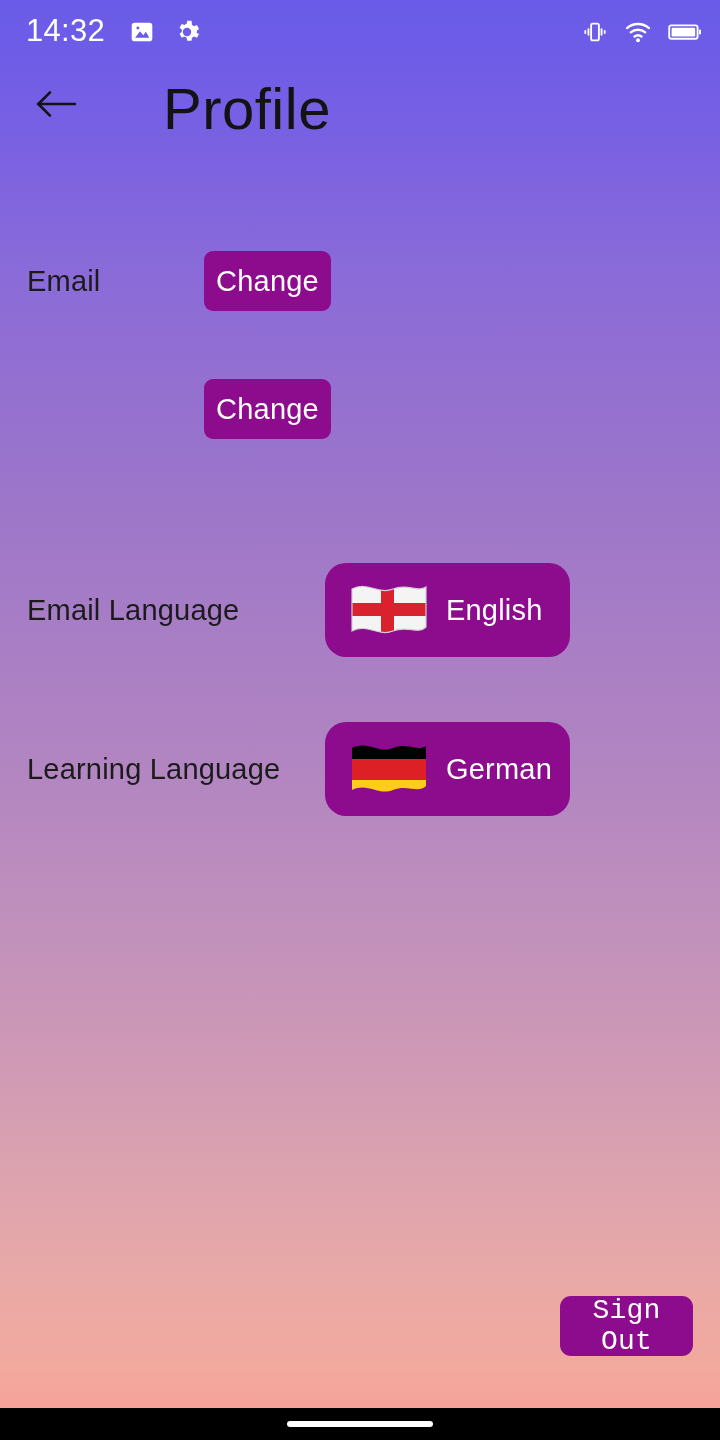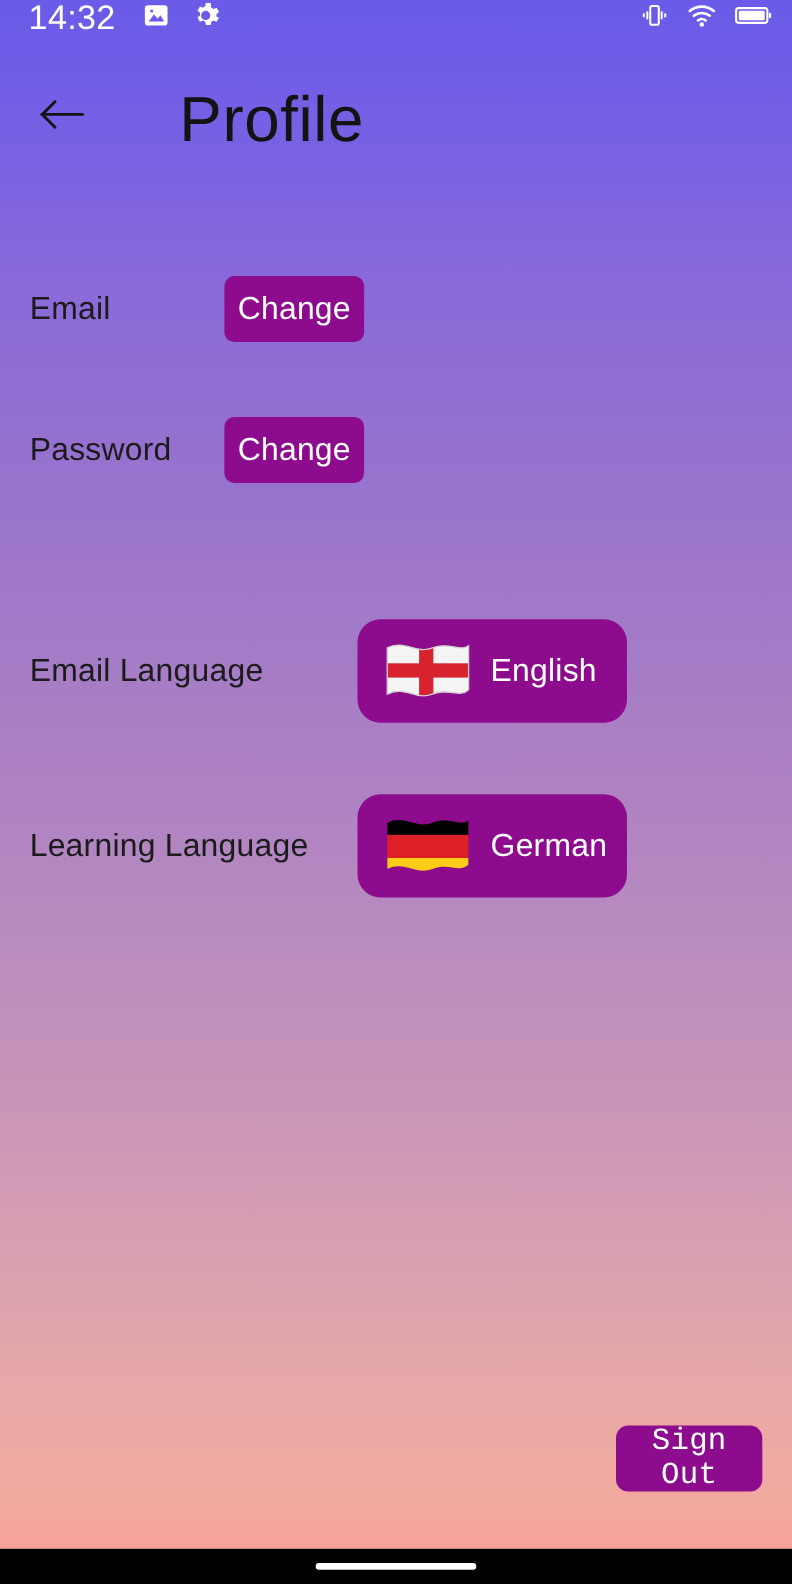--- a/index.html
+++ b/index.html
@@ -34,21 +34,21 @@
     overflow: hidden;
   }
 
   
   #status-bar {
     position: absolute;
     top: 0; left: 0;
     width: 720px;
     height: 46px;
     display: flex;
-    align-items: flex-start;
+    align-items: flex-end;
     padding: 0 18px 0 26px;
   }
   #status-time {
     color: #ffffff;
     font-size: 31px;
     font-weight: 400;
     letter-spacing: 0.3px;
     line-height: 1;
   }
   .status-left-icons {
@@ -258,21 +258,20 @@
     </div>
     <div id="page-title">Profile</div>
   </div>
 
   <div class="row" id="row-email">
     <span class="row-label">Email</span>
     <button class="change-button">Change</button>
   </div>
 
   <div class="row" id="row-password">
-    <span class="row-label">Password</span>
     <button class="change-button">Change</button>
   </div>
 
   <div class="row" id="row-your-lang">
     <span class="row-label">Email Language</span>
     <button class="lang-button">
       <svg class="flag-wrap" viewBox="0 0 82 62">
         <defs>
           <clipPath id="waveClipEn">
             <path d="M4 10 C 20 2, 30 16, 45 10 C 60 4, 70 14, 78 8

